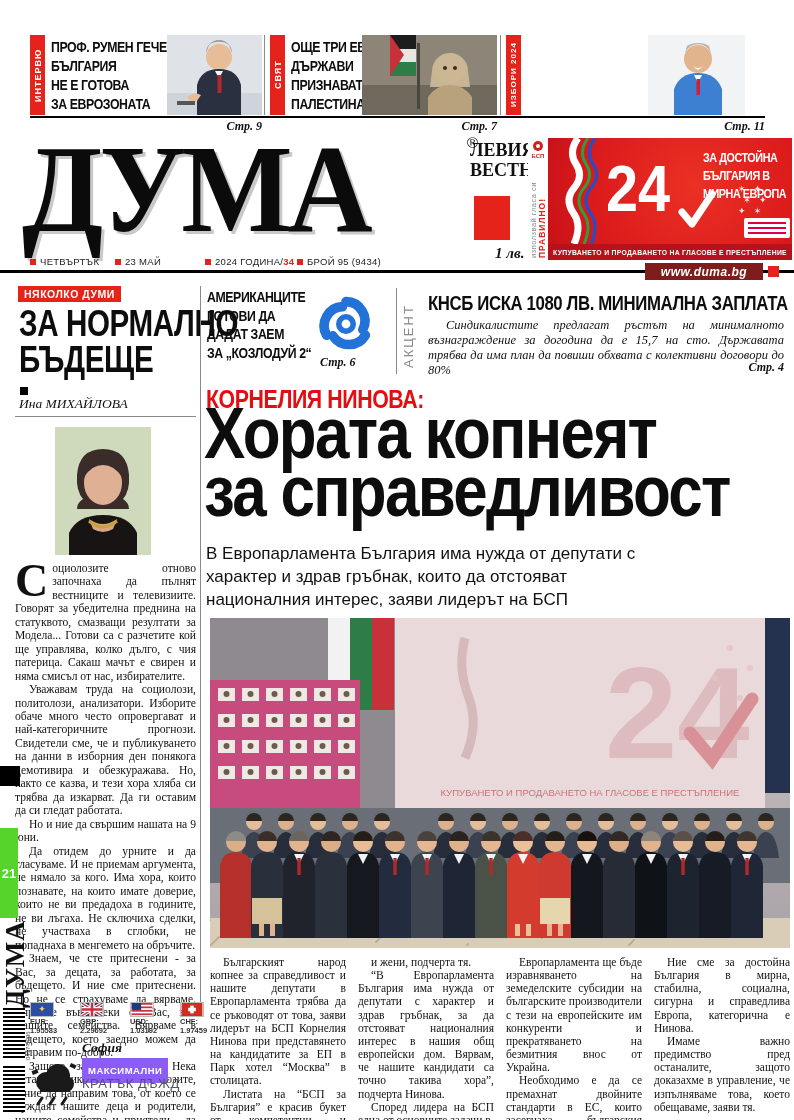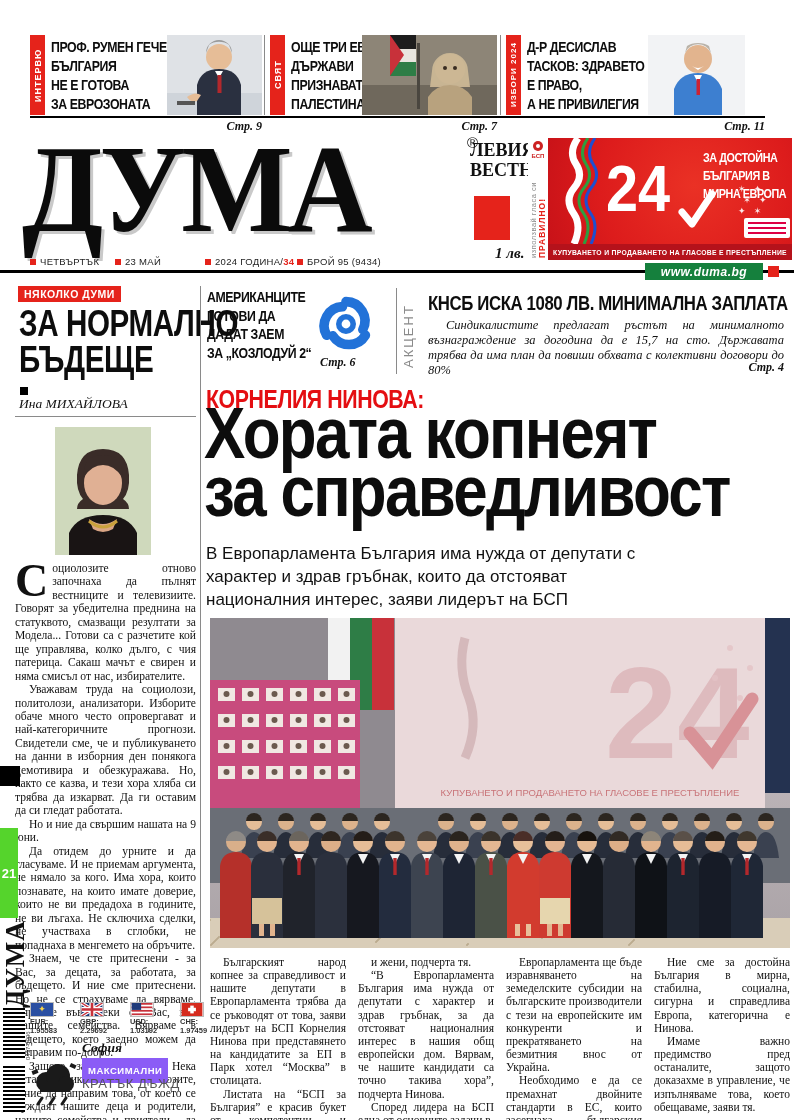--- a/index.html
+++ b/index.html
@@ -74,26 +74,20 @@
       <circle cx="88" cy="34" r="15" fill="#d8b089"></circle>
       <path d="M70 36 a18 18 0 0 1 36 0 l2 16 -40 0 z" fill="#cbb795" opacity=".95"></path>
       <circle cx="83" cy="33" r="2" fill="#3a2d22"></circle>
         <circle cx="93" cy="33" r="2" fill="#3a2d22"></circle>
       <path d="M66 80 v-18 q8 -12 22 -12 q14 0 22 12 v18 z" fill="#b8a27e"></path>
     </svg>
   </div>
   <div class="abs thinrule" style="left:500px;top:35px;width:1px;height:80px;"></div>
 
   <div class="abs vtag" style="left:506px;top:35px;width:15px;height:80px;font-size:8px;">ИЗБОРИ 2024</div>
-  <div class="abs" style="left:527px;top:37px;width:118px;">
-    <span class="cond" style="font-size:15px;line-height:19px;">Д-Р ДЕСИСЛАВ</span><br>
-    <span class="cond" style="font-size:15px;line-height:19px;">ТАСКОВ: ЗДРАВЕТО</span><br>
-    <span class="cond" style="font-size:15px;line-height:19px;">Е ПРАВО,</span><br>
-    <span class="cond" style="font-size:15px;line-height:19px;">А НЕ ПРИВИЛЕГИЯ</span>
-  </div>
   <div class="abs" style="left:648px;top:35px;width:97px;height:80px;">
     <svg width="97" height="80" viewBox="0 0 97 80">
       <rect width="97" height="80" fill="#f2f3f5"></rect>
       <circle cx="50" cy="24" r="14" fill="#e2b48e"></circle>
         <path d="M37 18 a14 14 0 0 1 26 0 l-2 -7 a14 8 0 0 0 -22 0 z" fill="#b9b2a8"></path>
       <path d="M44 31 q6 4 12 0 l-6 4 z" fill="#fff"></path>
       <path d="M26 80 v-26 q6 -16 24 -16 q18 0 24 16 v26 z" fill="#3d7fd0"></path>
       <path d="M46 40 l4 8 4 -8 z" fill="#fff"></path>
         <rect x="48.5" y="44" width="3.5" height="16" fill="#c23"></rect>
     </svg>
@@ -163,21 +157,21 @@
     <span class="datesq"></span><span class="dateitem">23 МАЙ</span>
   </div>
   <div class="abs" style="left:205px;top:251px;">
     <span class="datesq"></span><span class="dateitem">2024 ГОДИНА/</span><span class="dateitem" style="color:#e5231b;font-weight:700;">34</span>
   </div>
   <div class="abs" style="left:297px;top:251px;">
     <span class="datesq"></span><span class="dateitem">БРОЙ 95 (9434)</span>
   </div>
 
   <div class="abs rule" style="left:0;top:270px;width:794px;height:3px;"></div>
-  <div class="abs" style="left:645px;top:263px;width:118px;height:17px;background:#15803d;color:#fff;display:flex;align-items:center;justify-content:center;
+  <div class="abs" style="left:645px;top:263px;width:118px;height:17px;background:#7f1d1d;color:#fff;display:flex;align-items:center;justify-content:center;
        font-family:'Liberation Sans',sans-serif;font-weight:700;font-size:12px;font-style:italic;letter-spacing:.5px;">www.duma.bg</div>
   <div class="abs" style="left:768px;top:266px;width:11px;height:11px;background:#e5231b;"></div>
 
   <div class="abs" style="left:18px;top:286px;background:#e5231b;color:#fff;font-family:'Liberation Sans',sans-serif;
        font-weight:700;font-size:10.5px;padding:2px 6px;letter-spacing:.5px;">НЯКОЛКО ДУМИ</div>
   <div class="abs" style="left:19px;top:306px;">
     <span class="cond" style="font-size:37px;line-height:36px;transform:scaleX(.8);">ЗА НОРМАЛНО</span><br>
     <span class="cond" style="font-size:37px;line-height:36px;transform:scaleX(.8);">БЪДЕЩЕ</span>
   </div>
   <div class="abs" style="left:20px;top:387px;width:8px;height:8px;background:#000;"></div>

